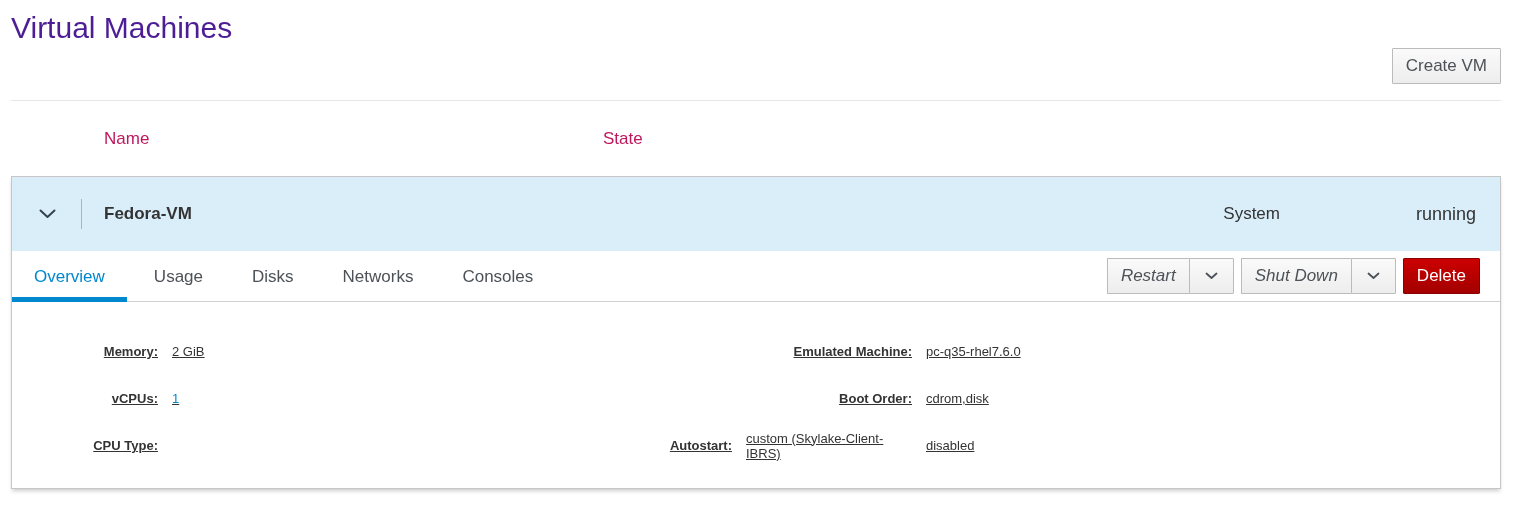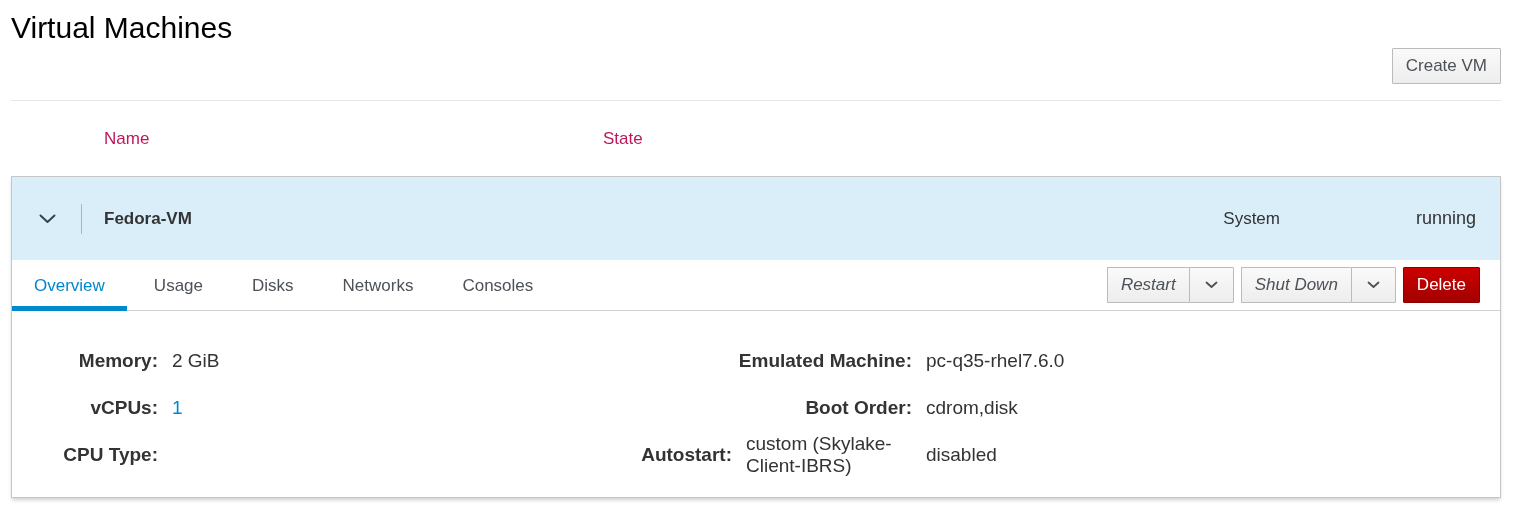--- a/index.html
+++ b/index.html
@@ -10,21 +10,21 @@
     color: #333333;
   }
   .page { padding: 0 14px 0 11px; }
 
   
   .page-title {
     margin: 10px 0 0 0;
     font-size: 30px;
     line-height: 36px;
     font-weight: 300;
-    color: #000000;
+    color: #4c1d95;
   }
 
   
   .create-row { display: flex; justify-content: flex-end; margin-top: 2px; height: 36px; }
 
   .btn {
     height: 36px;
     font-family: inherit;
     font-size: 17px;
     color: #4d5258;
@@ -58,21 +58,21 @@
   .panel {
     border: 1px solid #c6c6c6;
     background: #ffffff;
     box-shadow: 0 3px 4px -1px rgba(0,0,0,0.2);
   }
 
   
   .vm-row {
     display: grid;
     grid-template-columns: 70px 521px 1fr 220px;
-    height: 83px;
+    height: 74px;
     align-items: center;
     background: #daeefa;
     cursor: pointer;
   }
   .toggle-cell {
     position: relative;
     height: 100%;
     display: flex;
     align-items: center;
     justify-content: center;
@@ -133,21 +133,22 @@
     background: linear-gradient(to bottom, #cc0000 0%, #a30000 100%);
     border-color: #8b0000;
     color: #ffffff;
   }
 
   
   .details {
     display: grid;
     grid-template-columns: 146px 574px 180px 1fr;
     padding: 26px 0 19px 0;
-    font-size: 19px;
+    font-size: 13px;
+    text-decoration: underline;
   }
   .d-cell { height: 47px; display: flex; align-items: center; }
   .d-label { justify-content: flex-end; font-weight: 700; color: #333; }
   .d-value { padding-left: 14px; color: #333; }
   .d-link { color: #0088ce; text-decoration: none; cursor: pointer; }
 
   .chev { display: block; }
 </style>
 </head>
 <body>

